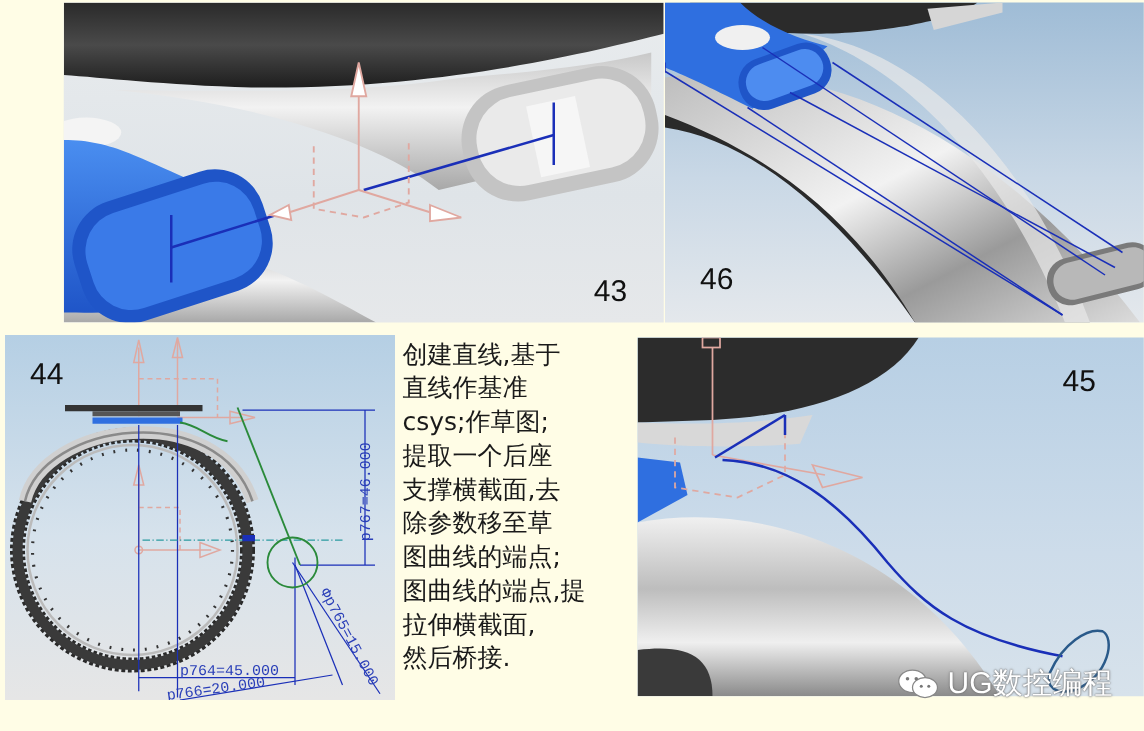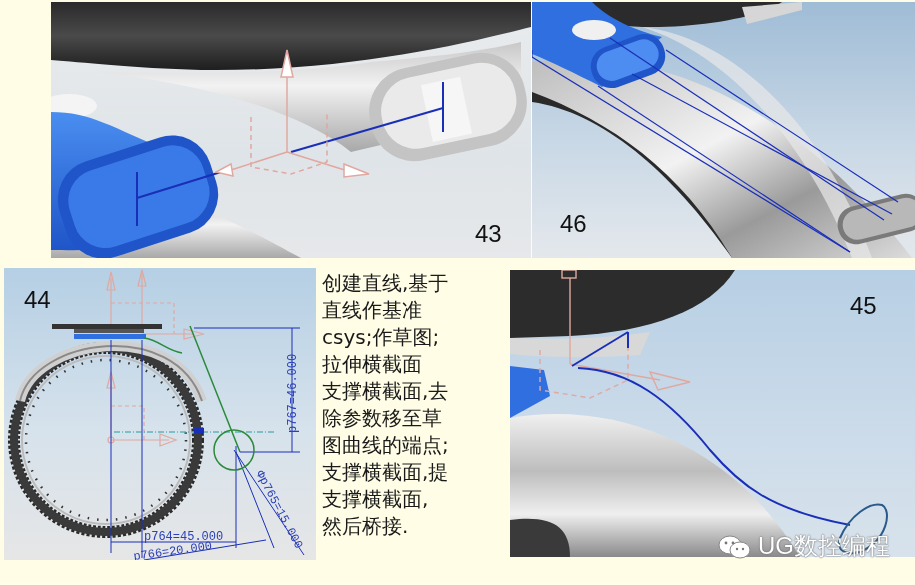--- a/index.html
+++ b/index.html
@@ -165,26 +165,26 @@
       <text x="130" y="292" transform="rotate(-8 130 292)">p766=20.000</text>
     </g>
   </svg>
   <div class="fig-num" style="left:20px;top:18px;text-align:right;">44</div>
 </div>
 
 <div class="caption">
   <div>创建直线,基于</div>
   <div>直线作基准</div>
   <div>csys;作草图;</div>
-  <div>拉伸横截面</div>
+  <div>提取一个后座</div>
   <div>支撑横截面,去</div>
   <div>除参数移至草</div>
   <div>图曲线的端点;</div>
-  <div>支撑横截面,提</div>
-  <div>支撑横截面,</div>
+  <div>图曲线的端点,提</div>
+  <div>拉伸横截面,</div>
   <div>然后桥接.</div>
 </div>
 
 <div class="panel" id="p45">
   <svg width="391" height="287" viewBox="0 0 391 287">
     <defs>
       <linearGradient id="fender45" x1="0" y1="0" x2="0" y2="1">
         <stop offset="0" stop-color="#f0f0f0"></stop>
           <stop offset="0.4" stop-color="#bdbdbd"></stop>
           <stop offset="0.7" stop-color="#efefef"></stop>

